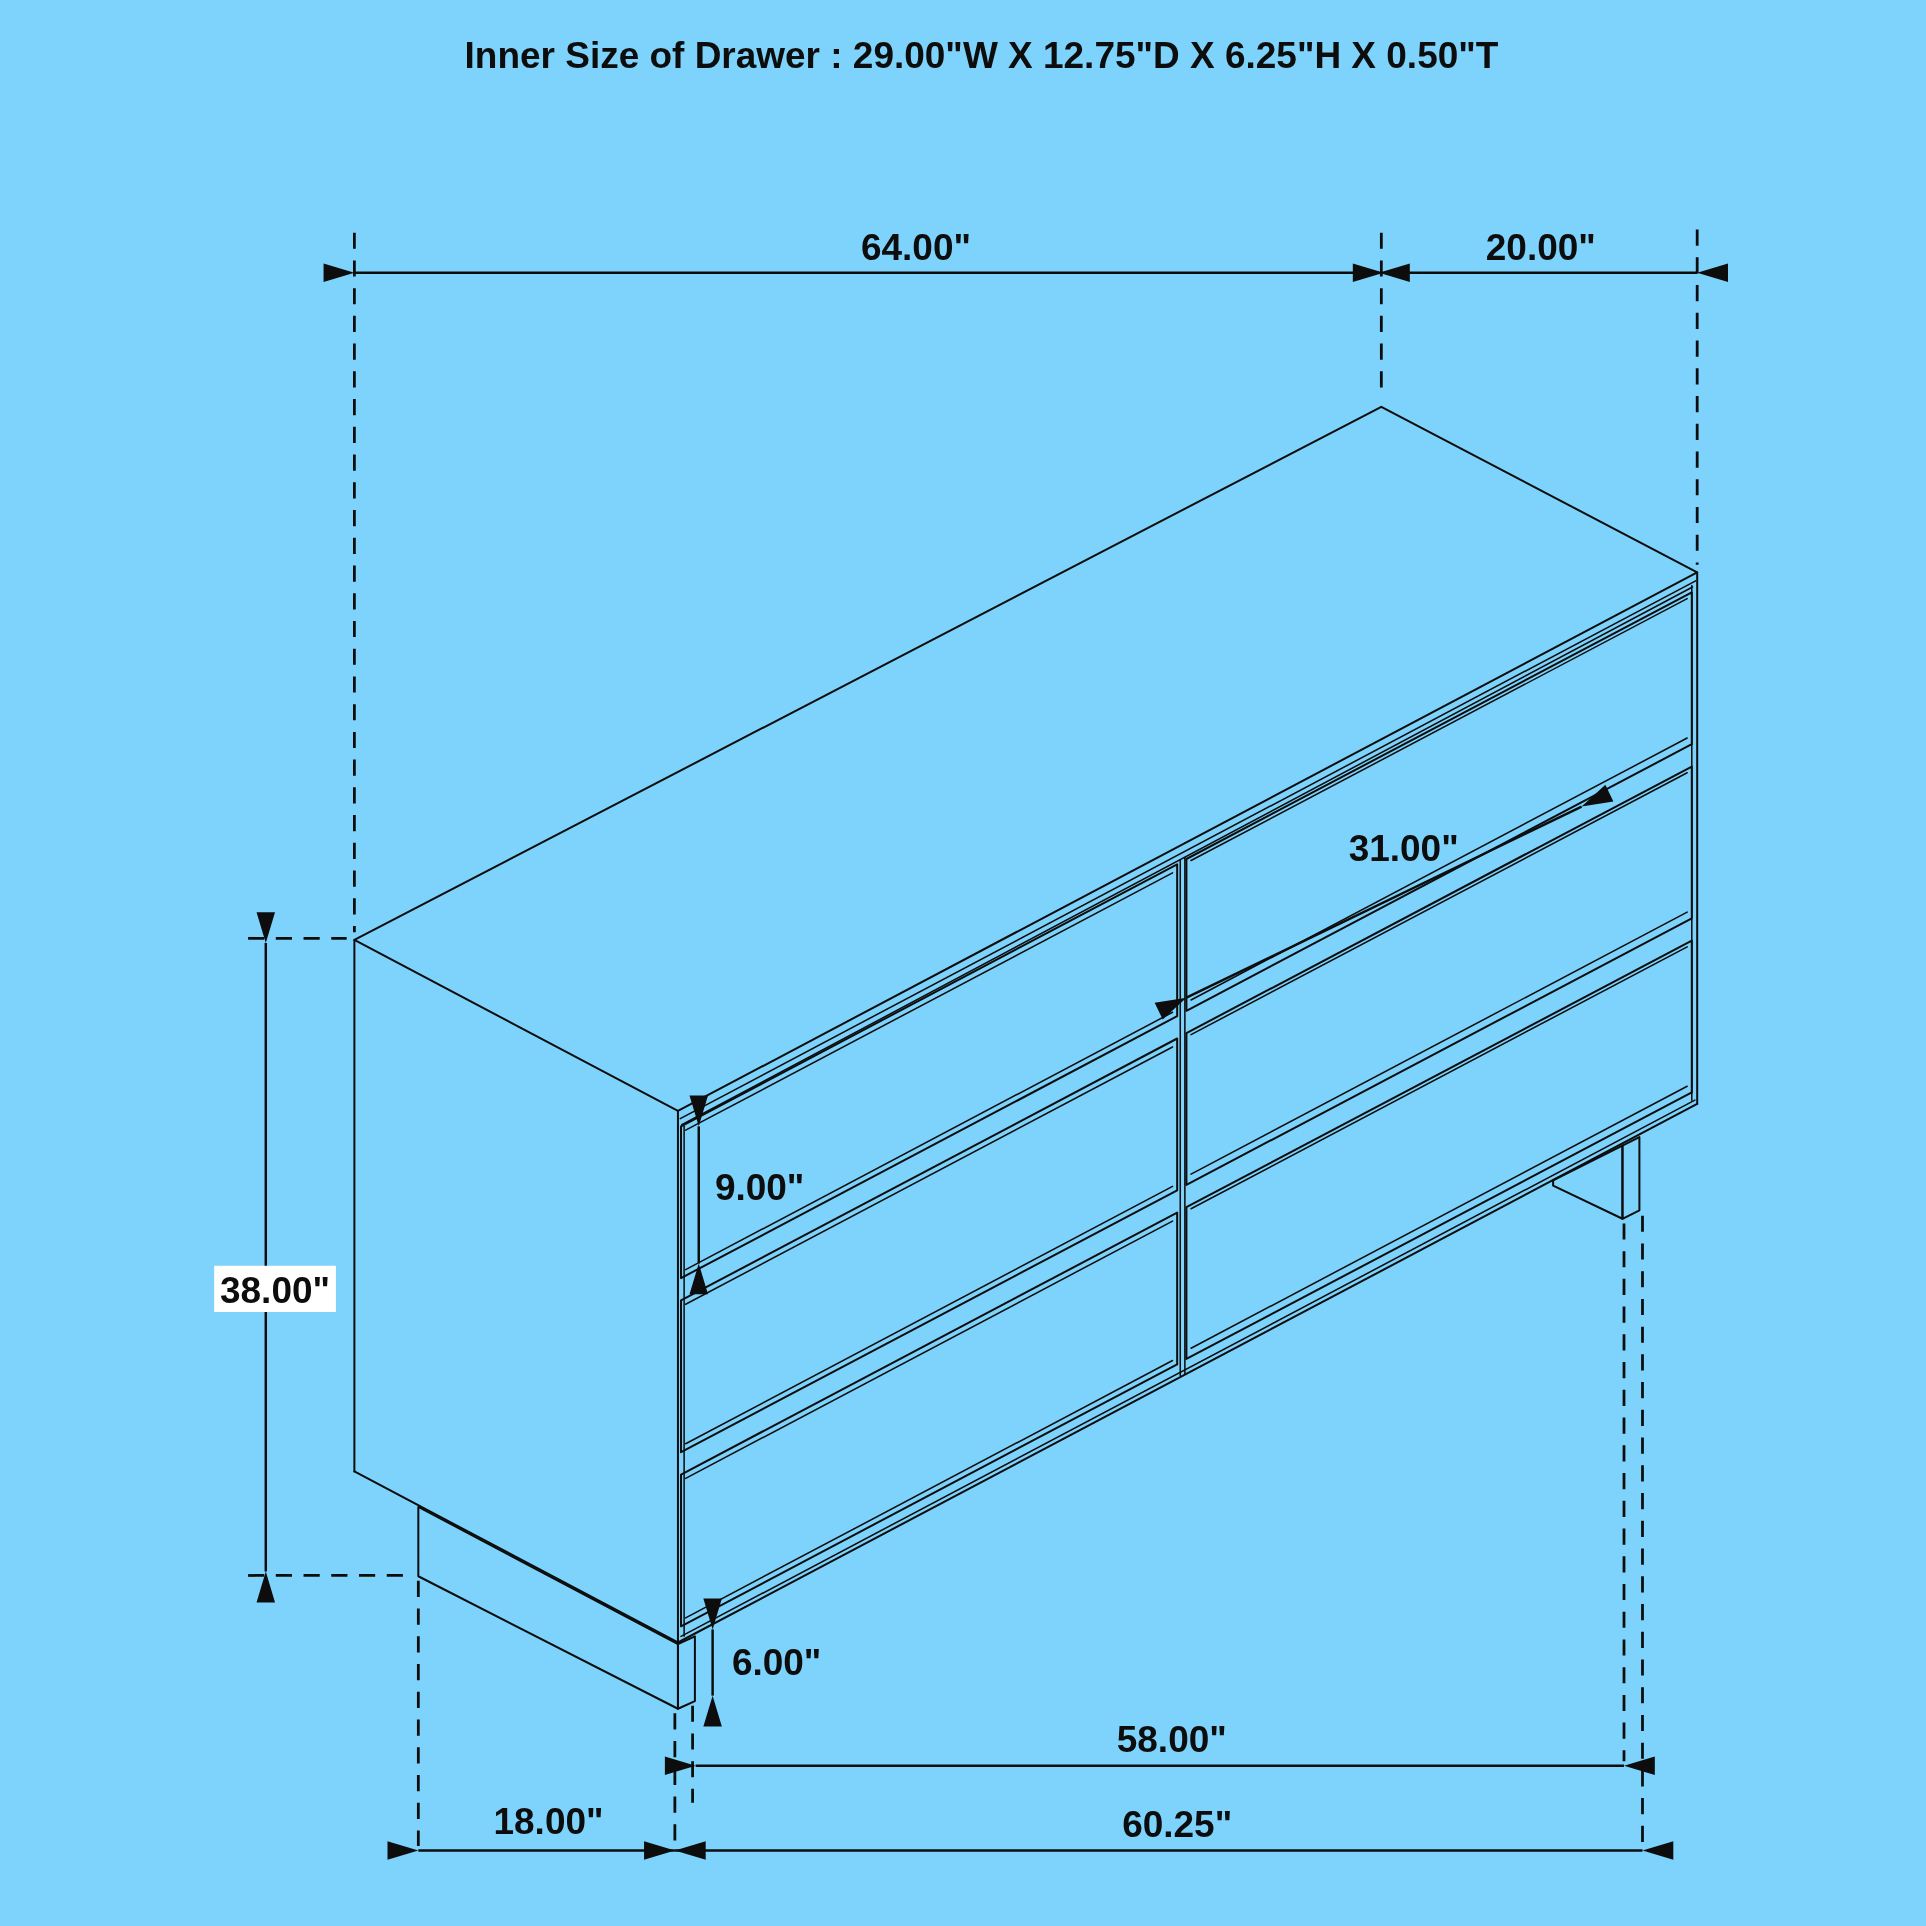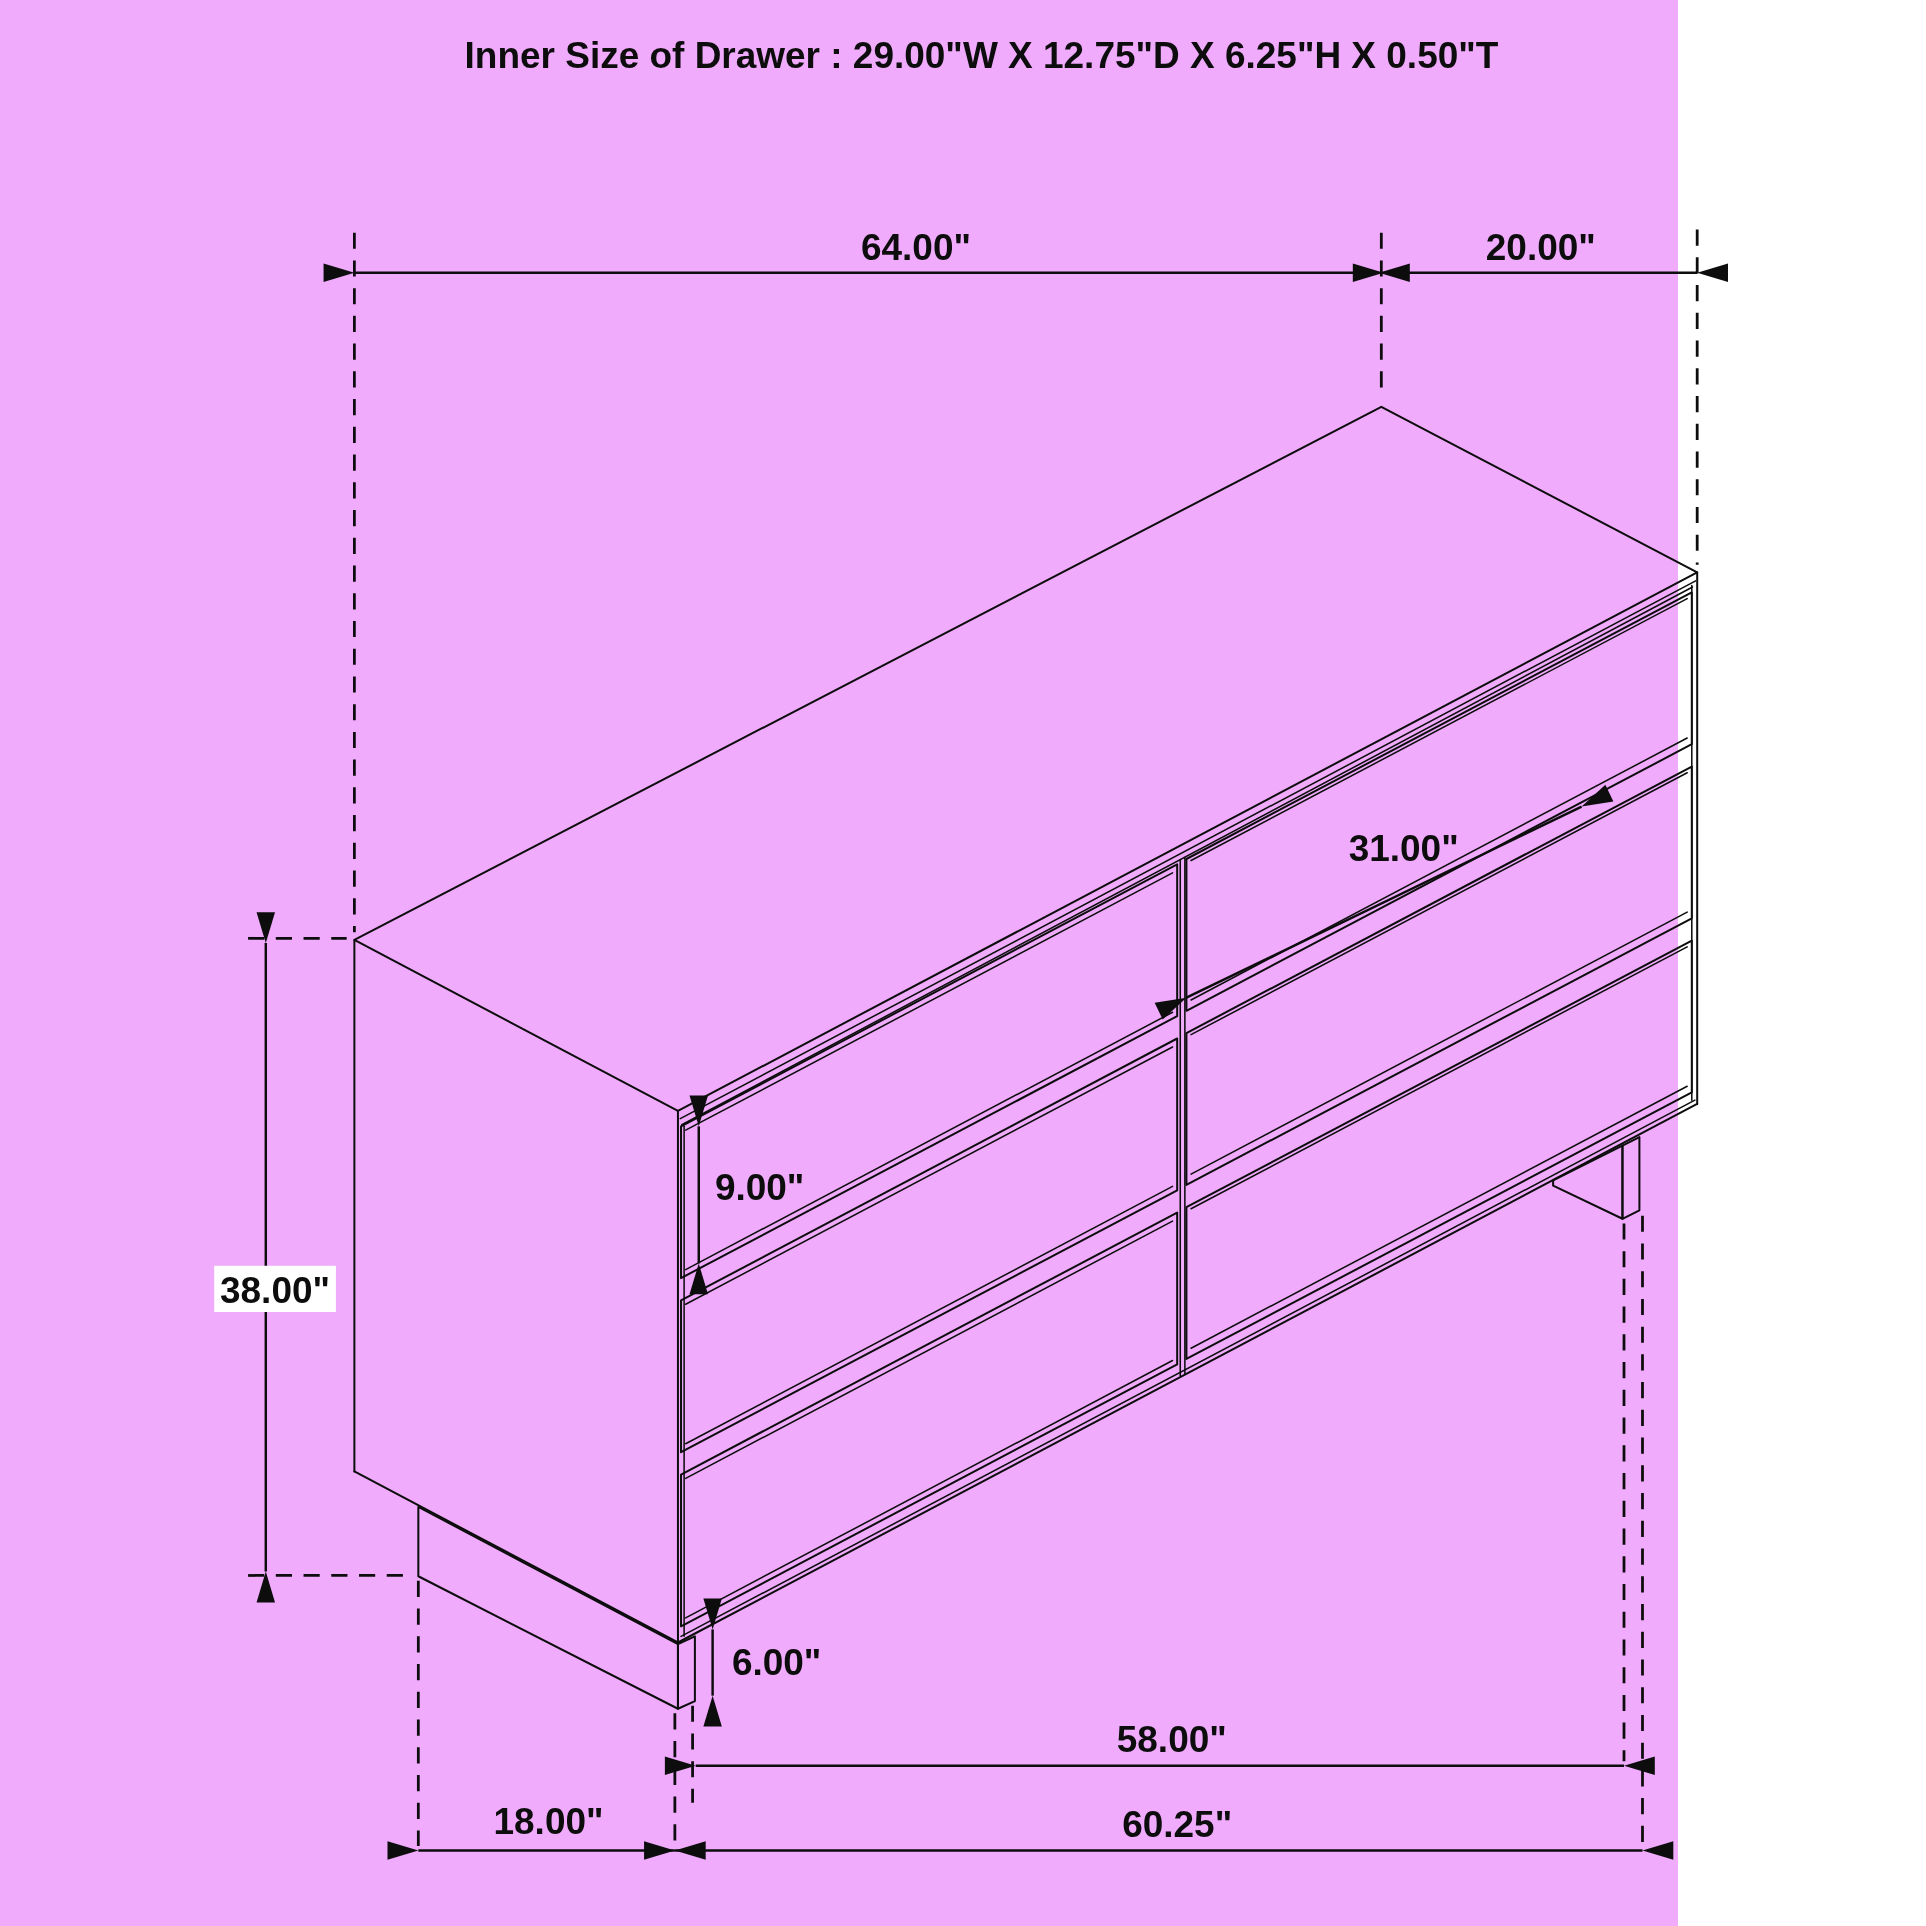--- a/index.html
+++ b/index.html
@@ -1,16 +1,16 @@
 <!DOCTYPE html>
 <html style="font-size:12.3px"><head>
 <meta charset="utf-8">
 <style>
   html,body{margin:0;padding:0;background:#ffffff;}
-  .page{width:1678px;height:1926px;position:relative;background:#f0abfc;
+  .page{width:1926px;height:1926px;position:relative;background:#7dd3fc;
         font-family:"Liberation Sans", sans-serif;}
   svg{display:block;}
   .edge{fill:none;stroke:#0d0d0d;stroke-width:2.6;stroke-linejoin:round;stroke-linecap:round;}
   .edge-thin{fill:none;stroke:#0d0d0d;stroke-width:2;stroke-linejoin:round;stroke-linecap:round;}
   .dim{fill:none;stroke:#0d0d0d;stroke-width:3.2;}
   .guide{fill:none;stroke:#0d0d0d;stroke-width:3.6;stroke-dasharray:21 15;}
   .dimtext{font-family:"Liberation Sans", sans-serif;font-weight:bold;font-size:48px;fill:#0d0d0d;}
   .titletext{font-family:"Liberation Sans", sans-serif;font-weight:bold;font-size:48px;fill:#0d0d0d;}
 </style>
 </head>

